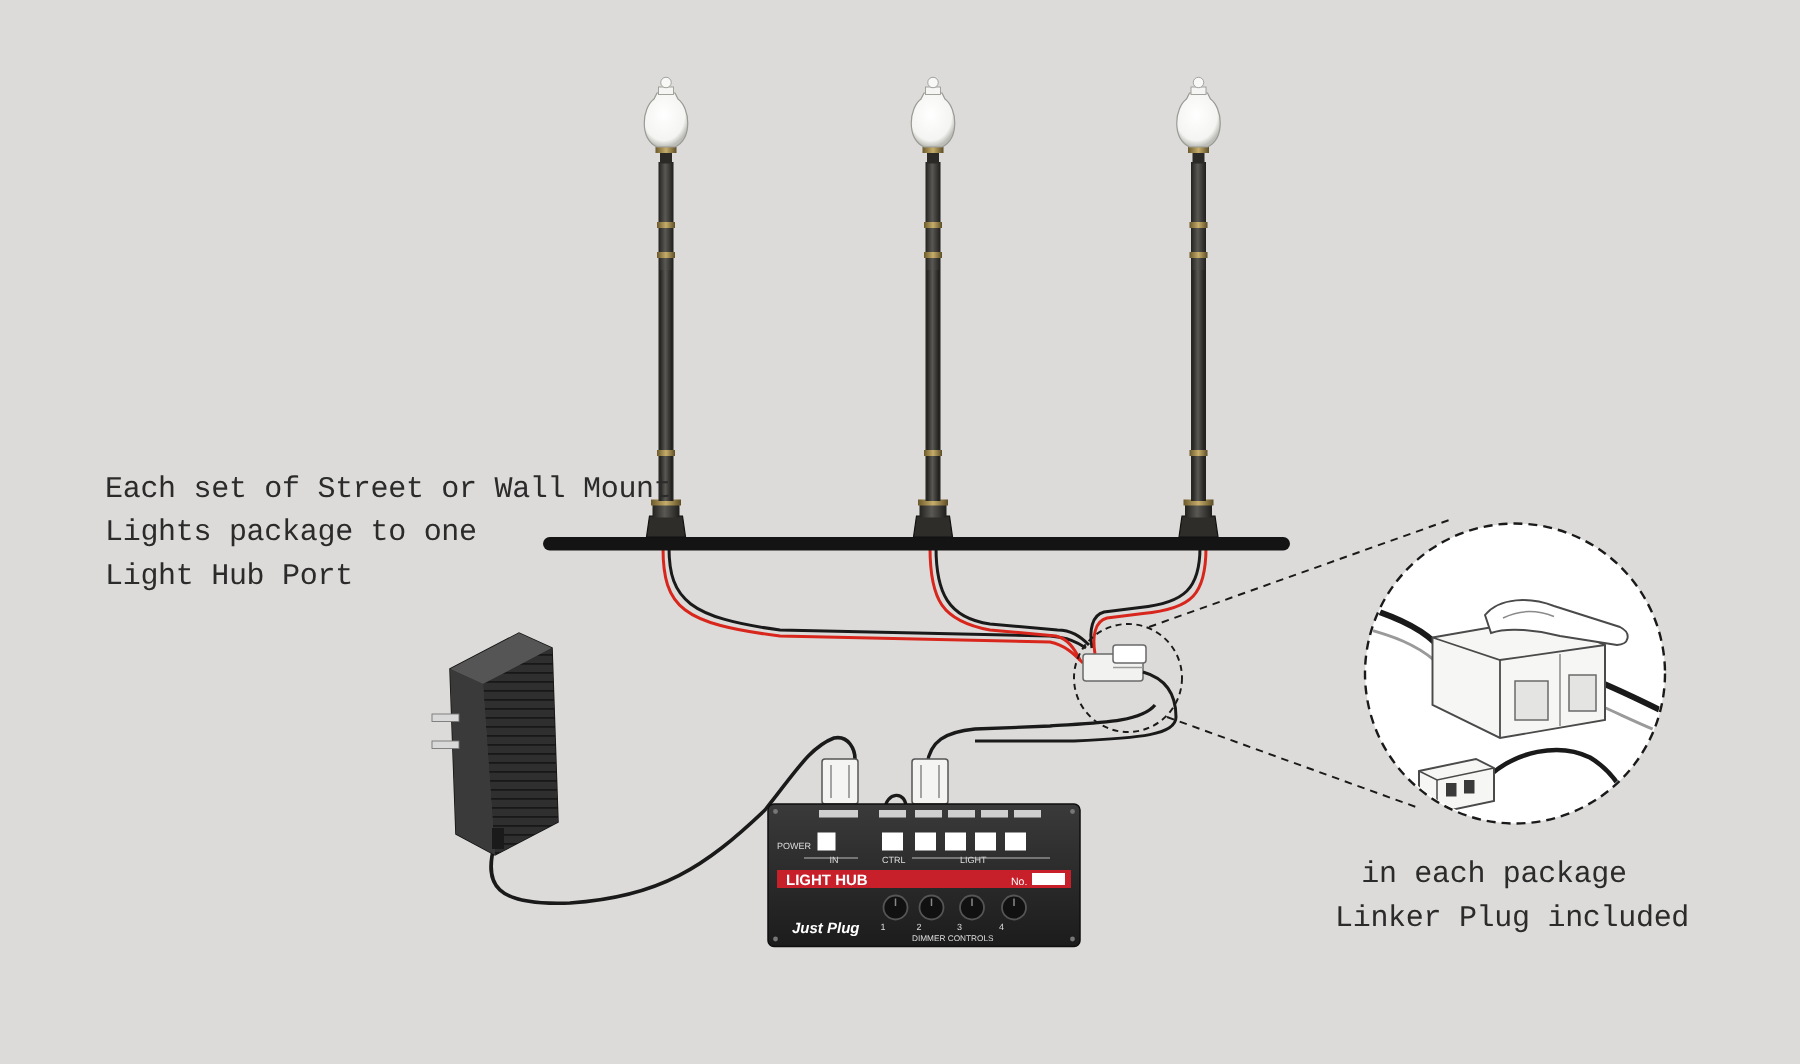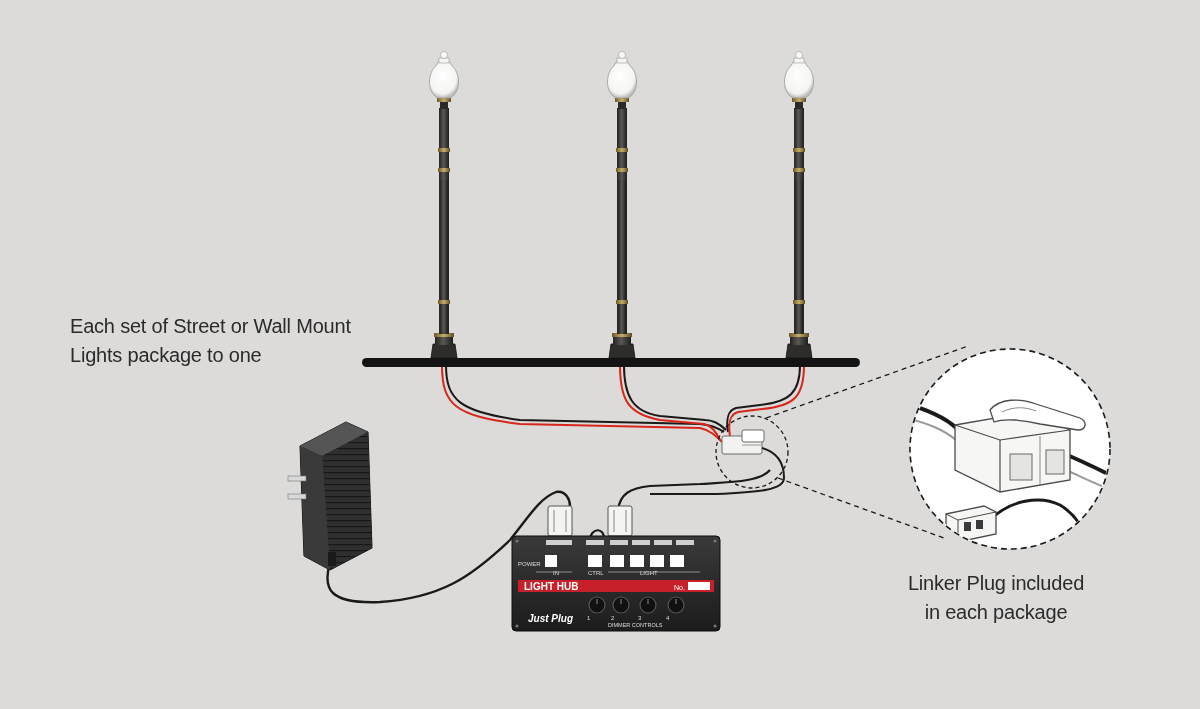--- a/index.html
+++ b/index.html
@@ -8,21 +8,21 @@
     background: #dcdbd9;
     font-family: "DejaVu Sans", sans-serif;
     position: relative;
   }
   #stage { position: absolute; left: 0; top: 0; width: 1200px; height: 709px; }
   .label {
     position: absolute;
     color: #2b2b2b;
     font-size: 20px;
     line-height: 29px;
-    font-family: Liberation Sans, sans-serif;
+    font-family: Liberation Mono, monospace;
     letter-spacing: -0.2px;
   }
   #left-caption { left: 70px; top: 312px; }
   #right-caption { left: 890px; top: 569px; text-align: center; width: 212px; }
   .label span { display: block; white-space: nowrap; }
   svg text { font-family: "Liberation Sans", sans-serif; }
 </style>
 </head>
 <body>
 
@@ -250,18 +250,19 @@
     <circle cx="517" cy="541" r="1.6" fill="#777"></circle>
     <circle cx="715" cy="541" r="1.6" fill="#777"></circle>
     <circle cx="517" cy="626" r="1.6" fill="#777"></circle>
     <circle cx="715" cy="626" r="1.6" fill="#777"></circle>
   </g>
 </svg>
 
 <div id="left-caption" class="label">
   <span>Each set of Street or Wall Mount</span>
   <span>Lights package to one</span>
+  <span>Light Hub Port</span>
 </div>
 
 <div id="right-caption" class="label">
+  <span>in each package</span>
   <span>Linker Plug included</span>
-  <span>in each package</span>
 </div>
 
 </body></html>

